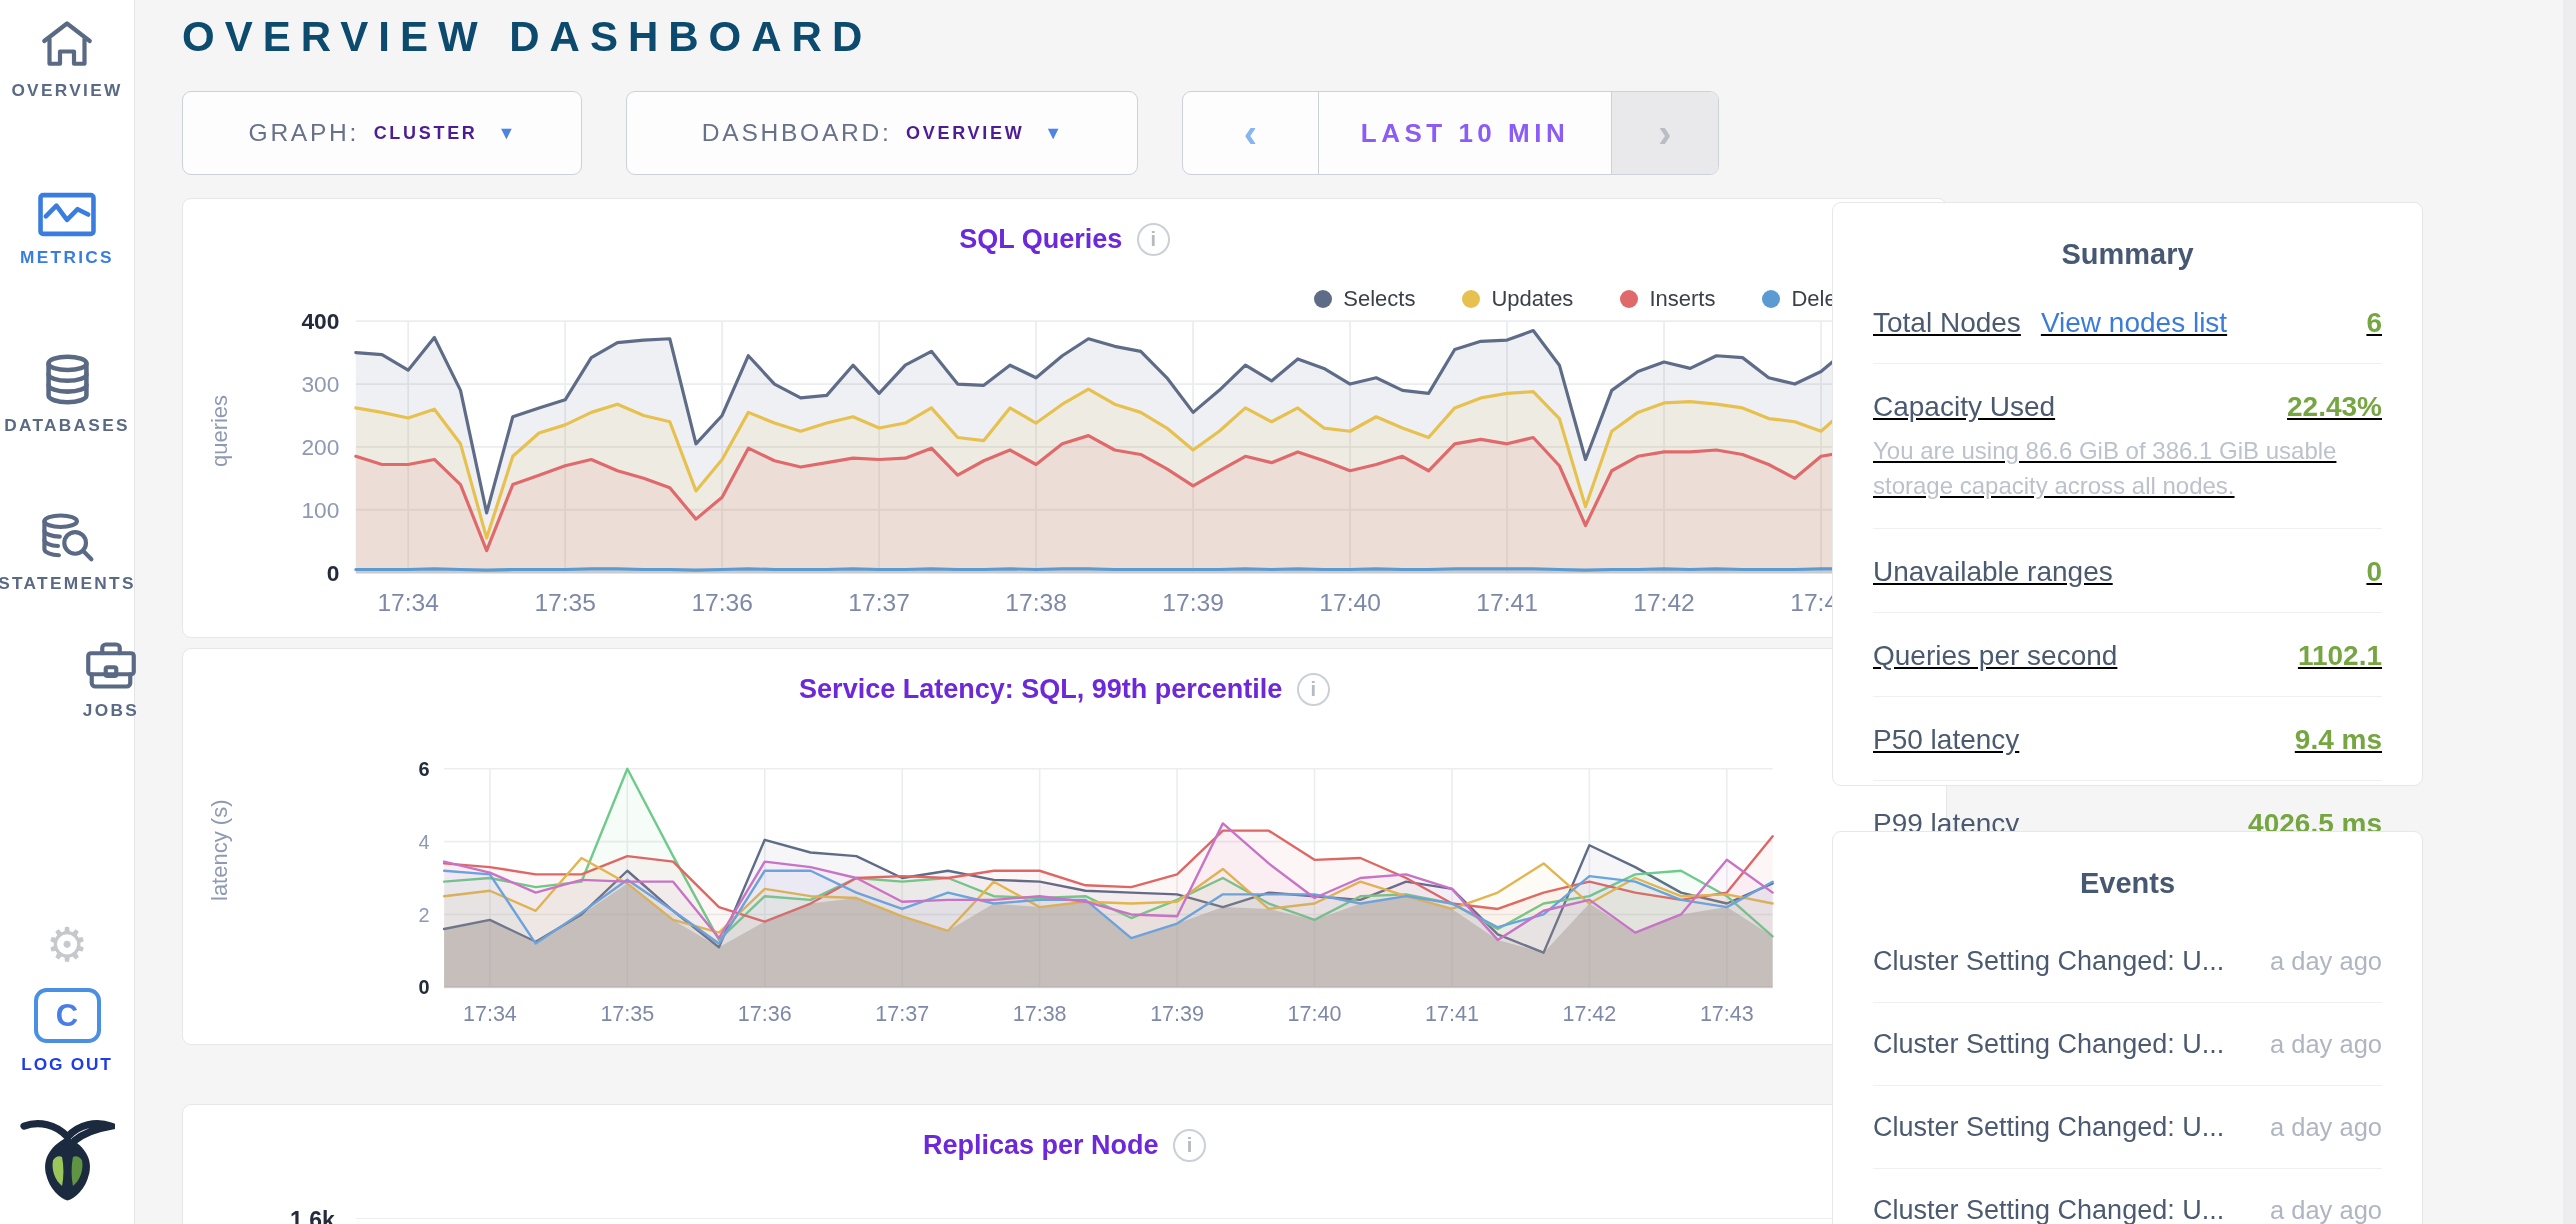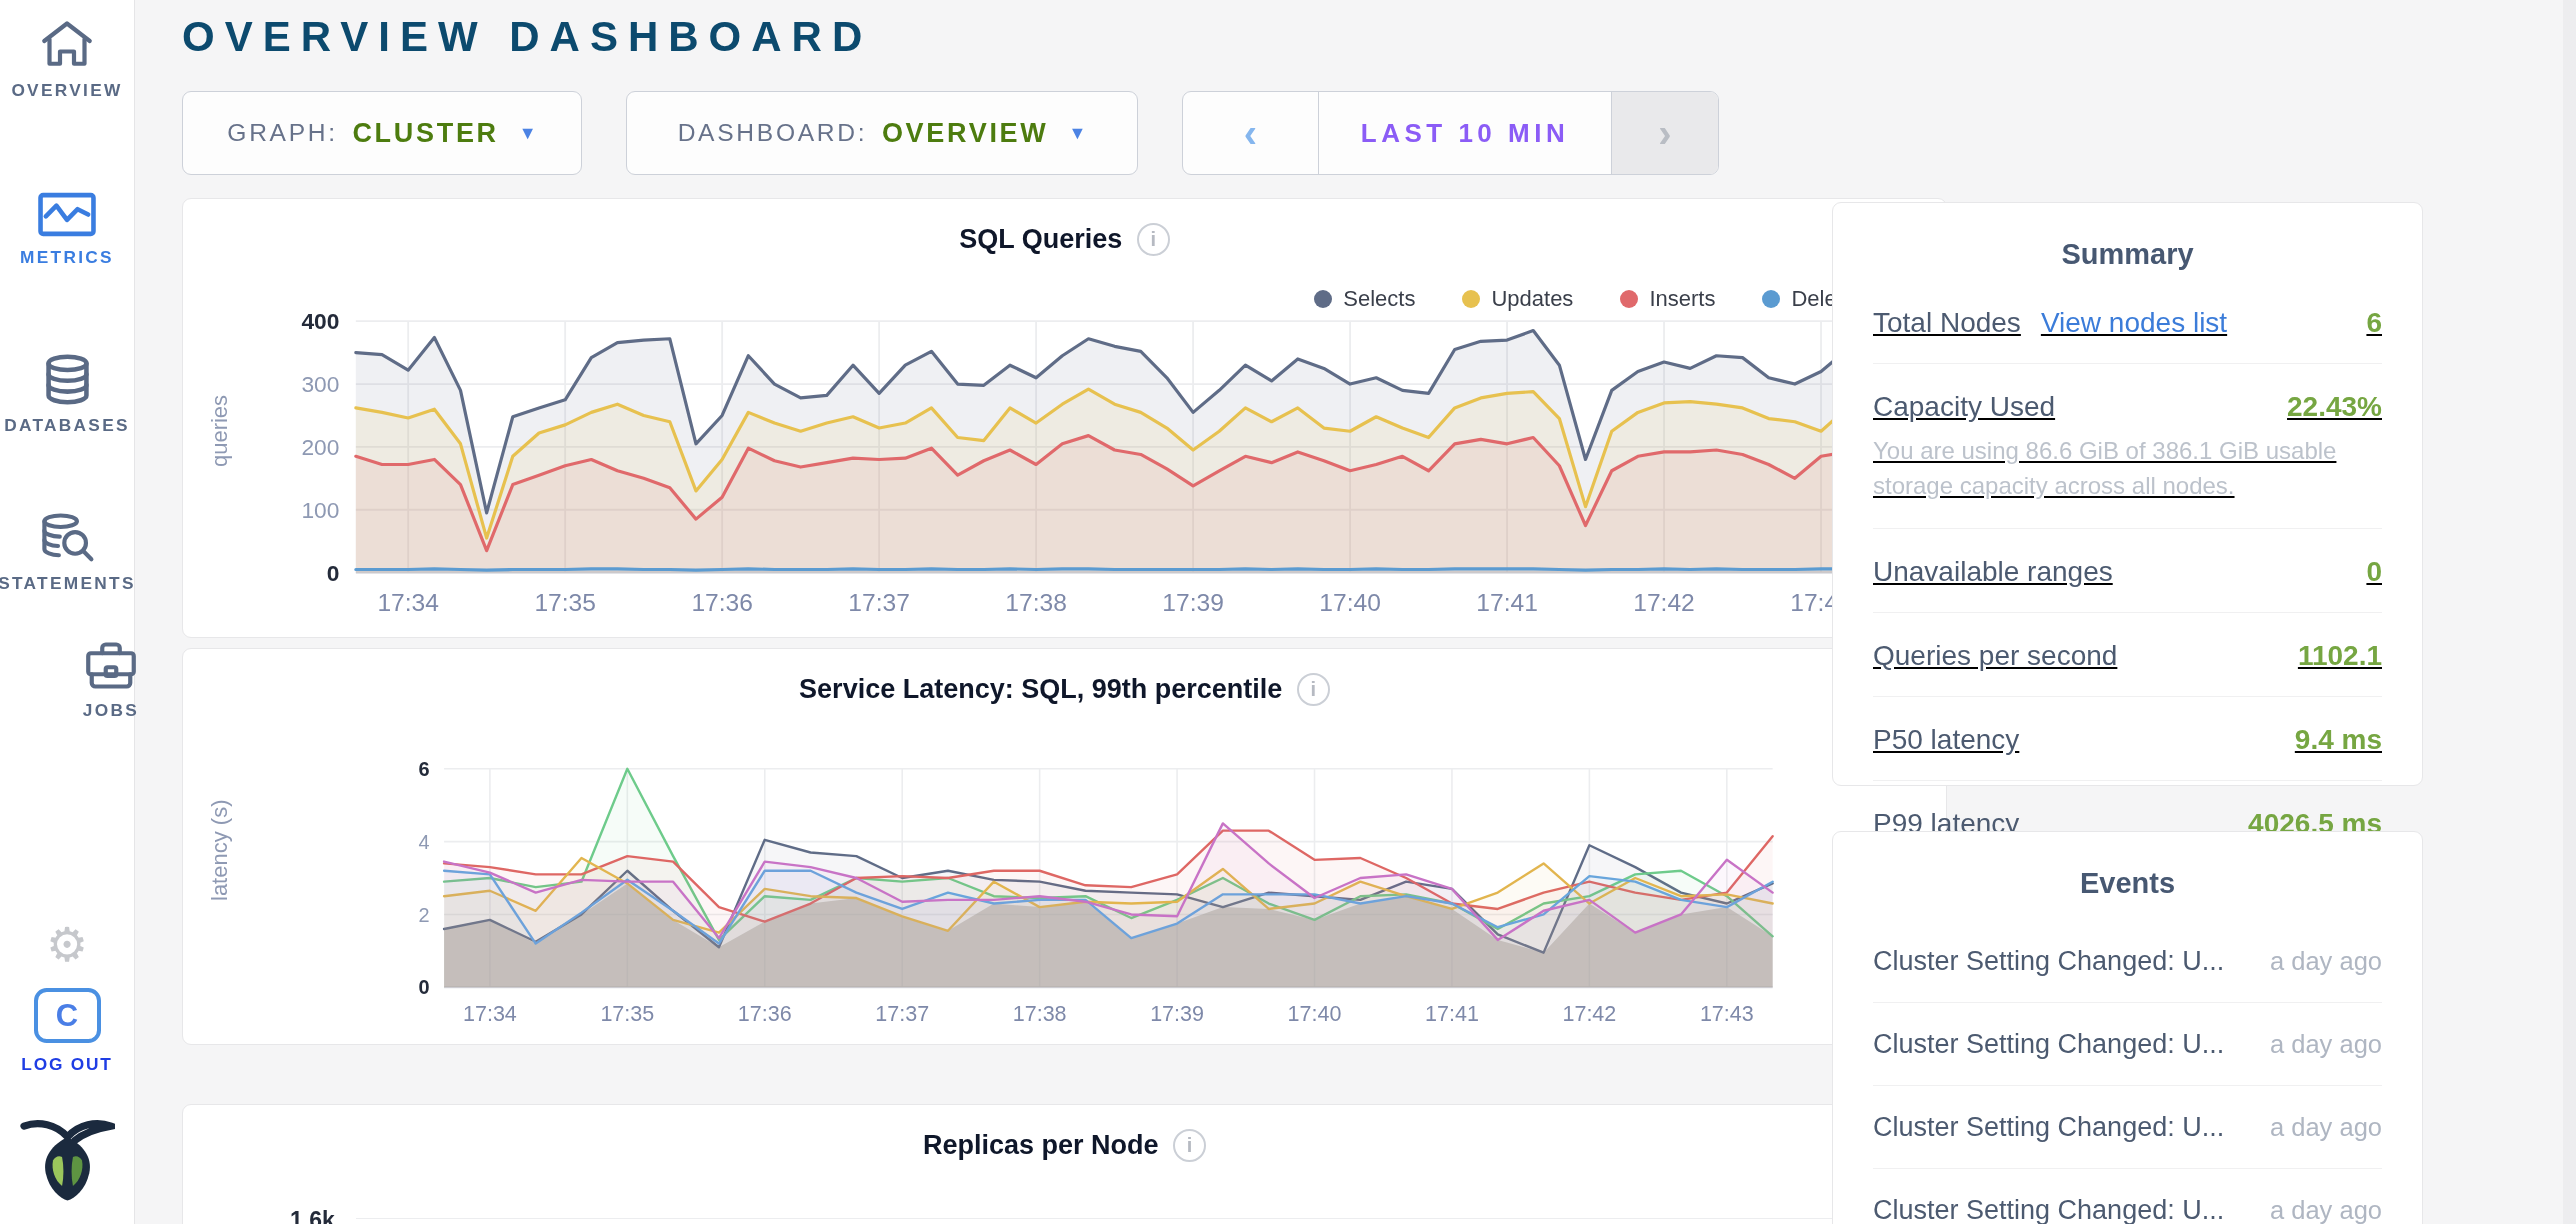--- a/index.html
+++ b/index.html
@@ -31,21 +31,21 @@
   .main { position:absolute; left:135px; top:0; }
   .page-title { position:absolute; left:47px; top:12.7px; font-size:42px;
     font-weight:bold; letter-spacing:10px; color:#0c4a6e; white-space:nowrap; }
 
   .toolbar { position:absolute; left:47px; top:91px; height:84px; display:flex; }
   .dd { height:84px; background:#FDFDFD; border:1.8px solid #CDD1D9; border-radius:9px;
     display:flex; align-items:center; justify-content:center; cursor:pointer; }
   .dd-graph { width:400px; margin-right:44px; }
   .dd-dash  { width:512px; margin-right:44px; }
   .dd-label { font-size:24.6px; letter-spacing:2.7px; color:#67728A; margin-right:14.6px; }
-  .dd-value { font-size:27px; letter-spacing:2.7px; color:#4d7c0f; font-weight:bold; }
+  .dd-value { font-size:18px; letter-spacing:2.7px; color:#4c1d95; font-weight:bold; }
   .dd-caret { font-size:18px; color:#4C83E4; margin-left:20px; }
   .timesel { width:537px; height:84px; border:1.8px solid #CDD1D9; border-radius:9px;
     display:flex; overflow:hidden; background:#FDFDFD; }
   .ts-btn { width:136px; display:flex; align-items:center; justify-content:center;
     font-size:40px; font-weight:bold; cursor:pointer; }
   .ts-prev { color:#85B6EE; border-right:1.8px solid #CDD1D9; }
   .ts-next { color:#B9BDC4; background:#E9E9EB; border-left:1.8px solid #CDD1D9; width:107px; }
   .ts-range { flex:1; display:flex; align-items:center; justify-content:center;
     font-size:26px; letter-spacing:4.5px; color:#8b5cf6; font-weight:bold; cursor:pointer; }
 
@@ -53,21 +53,21 @@
   .card { position:absolute; background:#FFFFFF; border:1.8px solid #E7E7E9;
     border-radius:9px; }
   .card-sql      { left:47px;  top:198px;  width:1765px; height:440px; }
   .card-latency  { left:47px;  top:648px;  width:1765px; height:397px; }
   .card-replicas { left:47px;  top:1104px; width:1765px; height:218px; }
   .card-summary  { left:1832px; top:202px; width:591px; height:584px; }
   .card-events   { left:1832px; top:831px; width:591px; height:509px; }
 
   .chart-title { position:absolute; left:0; width:100%; top:24px; display:flex;
     align-items:center; justify-content:center; gap:14.6px; }
-  .chart-title span.t { font-size:27px; font-weight:bold; color:#0f172a; }
+  .chart-title span.t { font-size:27px; font-weight:bold; color:#6d28d9; }
   .info-icon { width:33px; height:33px; border:2.7px solid #CBCFD6; border-radius:50%;
     color:#B6BAC2; font-size:20px; font-weight:bold; display:inline-flex;
     align-items:center; justify-content:center; cursor:pointer; }
   .legend { position:absolute; right:80px; top:87px; display:flex; gap:47px; }
   .legend-item { display:flex; align-items:center; gap:11px; font-size:22px; color:#3A3F4A; }
   .legend-dot { width:18px; height:18px; border-radius:50%; }
   .plot { position:absolute; left:18px; right:18px; top:107px; bottom:7.3px; }
   .ylab { position:absolute; left:-3.6px; top:50%; transform:rotate(-90deg);
     transform-origin:center; font-size:22px; color:#8E99B3; white-space:nowrap; width:82px;
     text-align:center; }

